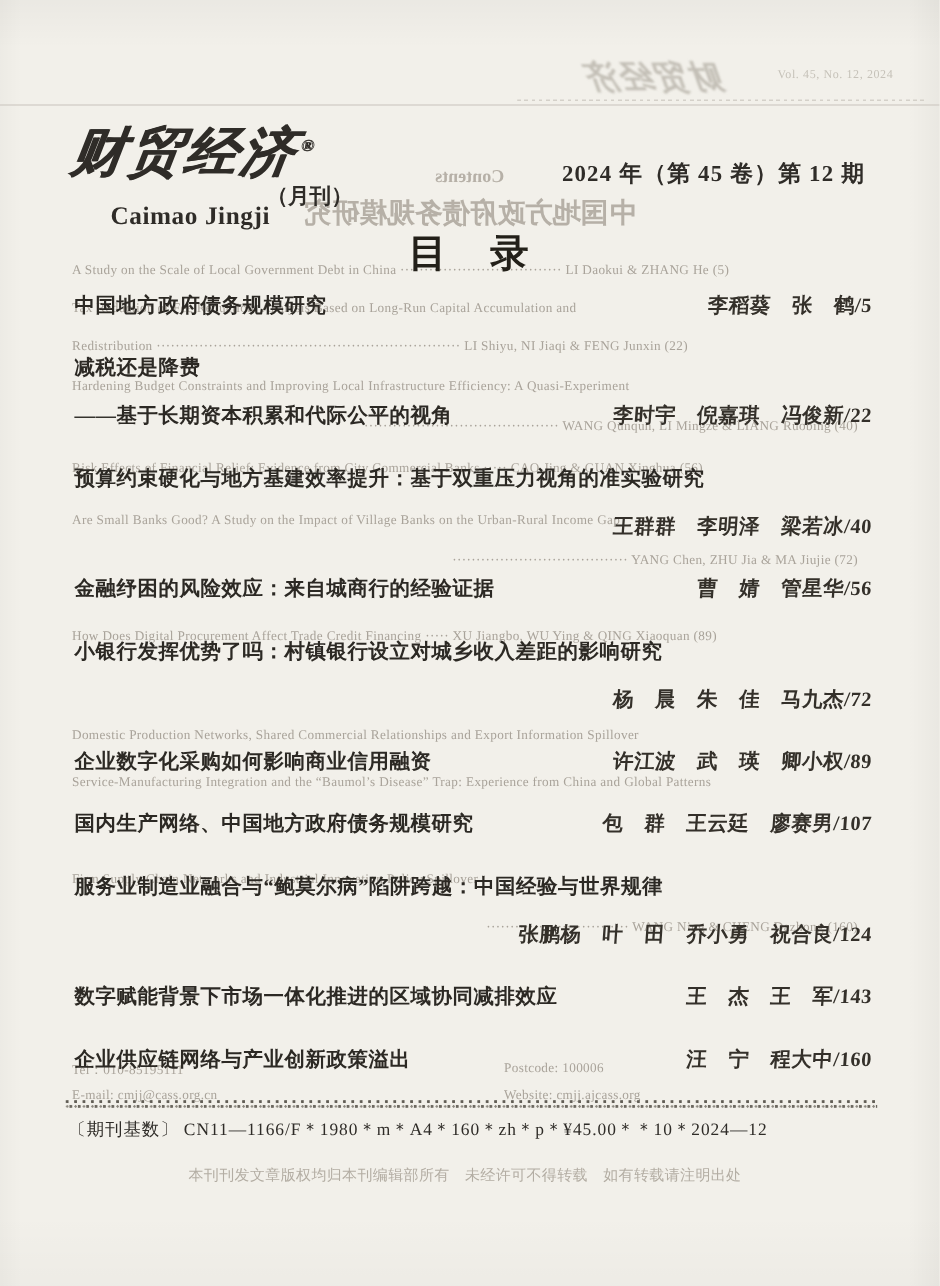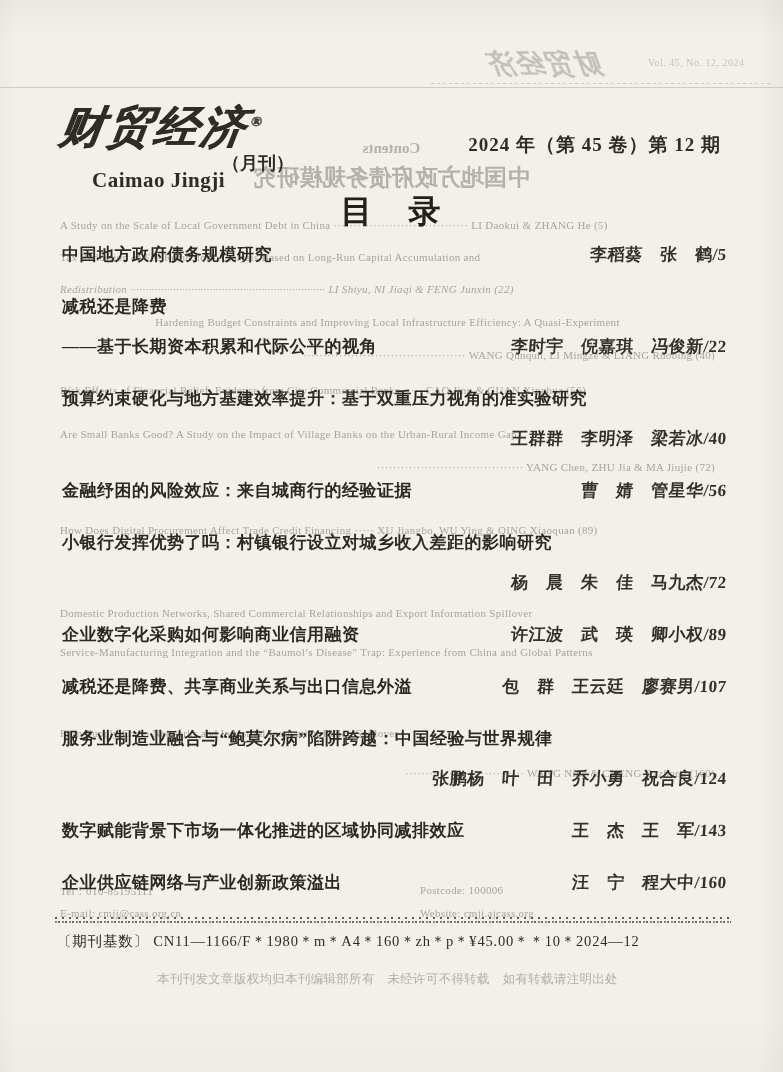--- a/index.html
+++ b/index.html
@@ -99,22 +99,22 @@
 
   <div class="ghost-layer">
     <div class="ghost-masthead-logo">财贸经济</div>
     <div class="ghost-masthead-issue">Vol. 45, No. 12, 2024</div>
     <div class="scan-rule"></div>
     <div class="scan-rule2"></div>
   <div class="ghost-heading" style="top: 140px; font-size: 15px;">Contents</div>
       <div class="ghost-heading" style="top: 162px; font-size: 23px;">中国地方政府债务规模研究</div>
       <div class="ghost-line" style="top: 219px;">A Study on the Scale of Local Government Debt in China ·································· LI Daokui &amp; ZHANG He (5)</div>
       <div class="ghost-line" style="top: 251px;">Tax Reduction or Fee Reduction: Analysis Based on Long-Run Capital Accumulation and</div>
-      <div class="ghost-line" style="top: 283px; font-style: italic;">Redistribution ································································ LI Shiyu, NI Jiaqi &amp; FENG Junxin (22)</div>
-      <div class="ghost-line" style="top: 316px; text-align: center;">Hardening Budget Constraints and Improving Local Infrastructure Efficiency: A Quasi-Experiment</div>
+      <div class="ghost-line" style="top: 283px;">Redistribution ································································ LI Shiyu, NI Jiaqi &amp; FENG Junxin (22)</div>
+      <div class="ghost-line" style="top: 316px;">Hardening Budget Constraints and Improving Local Infrastructure Efficiency: A Quasi-Experiment</div>
       <div class="ghost-line right" style="top: 349px;">········································· WANG Qunqun, LI Mingze &amp; LIANG Ruobing (40)</div>
       <div class="ghost-line" style="top: 384px;">Risk Effects of Financial Relief: Evidence from City Commercial Banks ····· CAO Jing &amp; GUAN Xinghua (56)</div>
       <div class="ghost-line" style="top: 428px;">Are Small Banks Good? A Study on the Impact of Village Banks on the Urban-Rural Income Gap</div>
       <div class="ghost-line right" style="top: 461px;">····································· YANG Chen, ZHU Jia &amp; MA Jiujie (72)</div>
       <div class="ghost-line" style="top: 524px;">How Does Digital Procurement Affect Trade Credit Financing ····· XU Jiangbo, WU Ying &amp; QING Xiaoquan (89)</div>
       <div class="ghost-line" style="top: 607px;">Domestic Production Networks, Shared Commercial Relationships and Export Information Spillover</div>
       <div class="ghost-line" style="top: 646px;">Service-Manufacturing Integration and the “Baumol’s Disease” Trap: Experience from China and Global Patterns</div>
       <div class="ghost-line" style="top: 727px;">Firm Supply Chain Networks and Industrial Innovation Policy Spillover</div>
       <div class="ghost-line right" style="top: 767px;">······························ WANG Ning &amp; CHENG Dazhong (160)</div>
       <div class="ghost-line" style="top: 884px; left: 60px; right: auto;">Tel：010-85195111</div>
@@ -174,21 +174,21 @@
           </div>
         </div>
         <div class="entry">
           <div class="row">
             <span class="title">企业数字化采购如何影响商业信用融资</span>
             <span class="authors">许江波　武　瑛　卿小权/89</span>
           </div>
         </div>
         <div class="entry">
           <div class="row">
-            <span class="title">减税还是降费、共享商业关系与出口信息外溢</span>
+            <span class="title">国内生产网络、中国地方政府债务规模研究</span>
             <span class="authors">包　群　王云廷　廖赛男/107</span>
           </div>
         </div>
         <div class="entry">
           <div class="row">
             <span class="title">服务业制造业融合与“鲍莫尔病”陷阱跨越：中国经验与世界规律</span>
           </div>
           <div class="row">
             <span class="authors">张鹏杨　叶　田　乔小勇　祝合良/124</span>
           </div>

